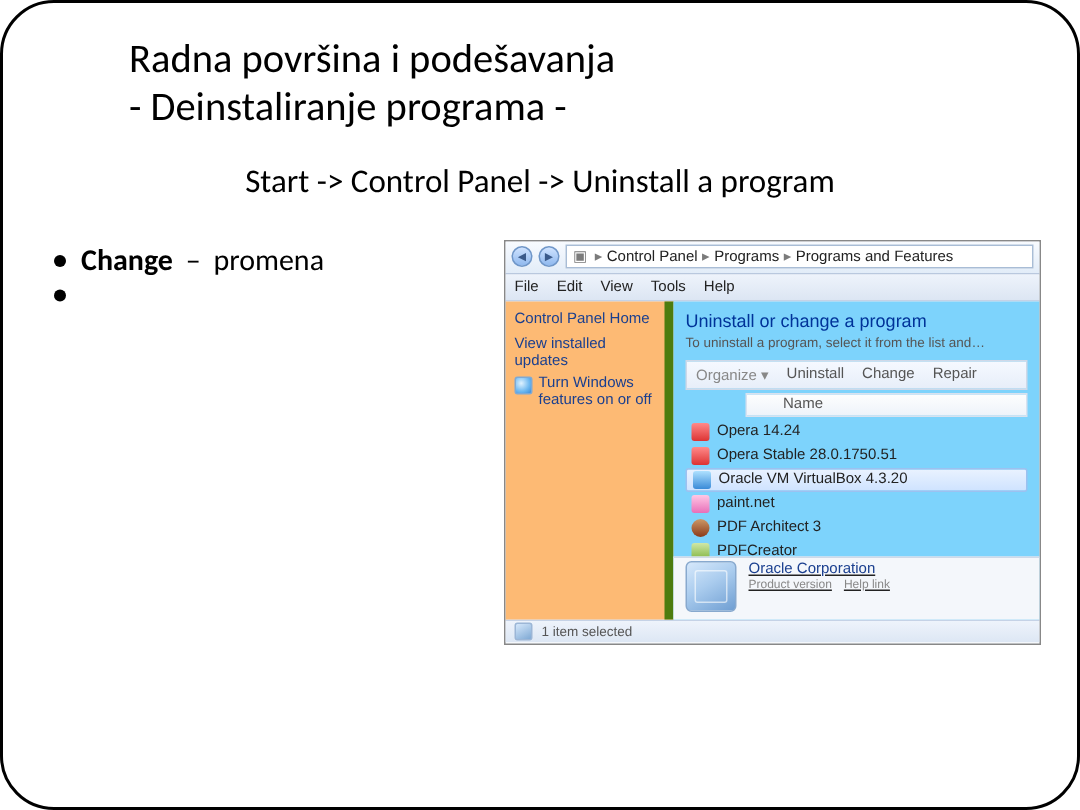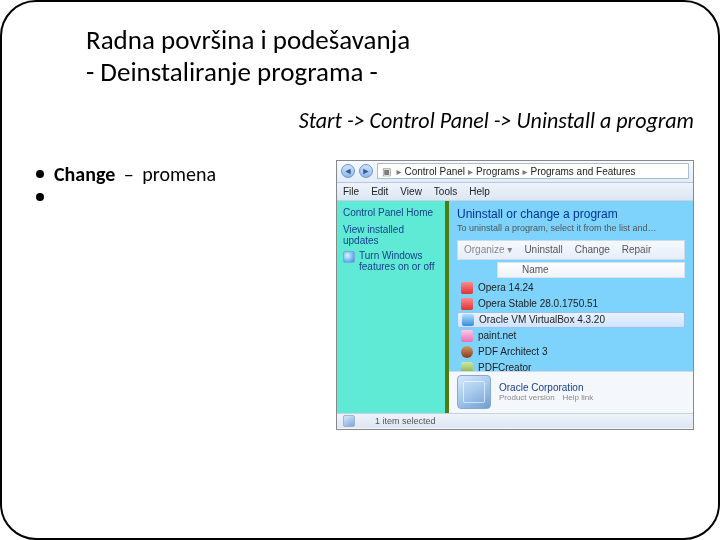--- a/index.html
+++ b/index.html
@@ -13,22 +13,21 @@
     padding: 18px 24px;
   }
   .title {
     text-align: left;
     font-weight: 400;
     font-size: 27px;
     line-height: 1.2;
     margin: 4px 60px 16px 60px;
   }
   .subtitle {
-    text-align: right;
-    font-style: italic;
+    text-align: center;
     font-size: 22px;
     margin: 18px 0 26px 0;
   }
   .content-row {
     display: flex;
     align-items: flex-start;
     gap: 10px;
   }
   .bullets {
     flex: 0 0 300px;
@@ -96,24 +95,24 @@
     padding: 0 6px;
     gap: 12px;
     color: #222;
   }
   .body {
     display: flex;
     height: calc(100% - 22px - 18px - 16px);
   }
   .leftpane {
     width: 112px;
-    border-right: 4px solid #4d7c0f;
+    border-right: 6px solid #4d7c0f;
     padding: 6px 6px;
     color: #1a3f8f;
-    background: #5eead4;
+    background: #fdba74;
   }
   .leftpane .hd { font-weight: 400; color: #1a3f8f; margin-bottom: 6px; }
   .leftpane .lk { display: flex; align-items: flex-start; gap: 4px; margin-top: 4px; line-height: 1.1; }
   .bulge {
     width: 12px; height: 12px;
     background: radial-gradient(circle at 35% 35%, #dff2ff, #6db8f0 60%, #3d8cd8);
     border: 1px solid #7fa9d4;
     border-radius: 2px;
     flex: 0 0 auto;
     margin-top: 1px;
@@ -165,23 +164,24 @@
   .ic.darkred { background: linear-gradient(#c96,#8b3a1a); border-radius:50%;}
   .ic.green { background: linear-gradient(#cfe7a8,#7db138); }
   .ic.orange { background: linear-gradient(#ffd9a0,#f29b2e); border-radius:50%; }
   .ic.teal { background: linear-gradient(#b8e5e0,#4fb3a8); }
   .detail {
     position: absolute;
     bottom: 0; left: 0; right: 0;
     height: 42px;
     border-top: 1px solid #cfd9e8;
     background: #f4f7fb;
-    display: flex; align-items: center;
+    display: flex; align-items: flex-start;
     padding: 2px 8px;
     gap: 8px;
+    text-decoration: underline;
   }
   .bigicon {
     width: 34px; height: 34px;
     background: linear-gradient(150deg,#d6e8fb 0%, #aaccee 45%, #6f9ed2 100%);
     border: 1px solid #88a9ce;
     border-radius: 4px;
     position: relative;
   }
   .bigicon::after{
     content:""; position:absolute; inset:5px;
@@ -190,21 +190,21 @@
   }
   .pub { font-size: 10px; }
   .pub .name { color: #1a3f8f; }
   .pub .meta { color: #888; font-size: 8px; display:flex; gap:8px; }
   .statusbar {
     height: 15px;
     background: linear-gradient(#eef3fb,#dde7f4);
     border-top: 1px solid #c5d2e6;
     display: flex; align-items: center;
     padding: 0 6px;
-    gap: 20px;
+    gap: 6px;
     font-size: 9px; color: #555;
   }
   .sbicon {
     width: 12px; height: 12px;
     background: linear-gradient(150deg,#d6e8fb,#7fa9d4);
     border:1px solid #9cb6d6; border-radius:2px;
   }
 </style>
 </head>
 <body>

